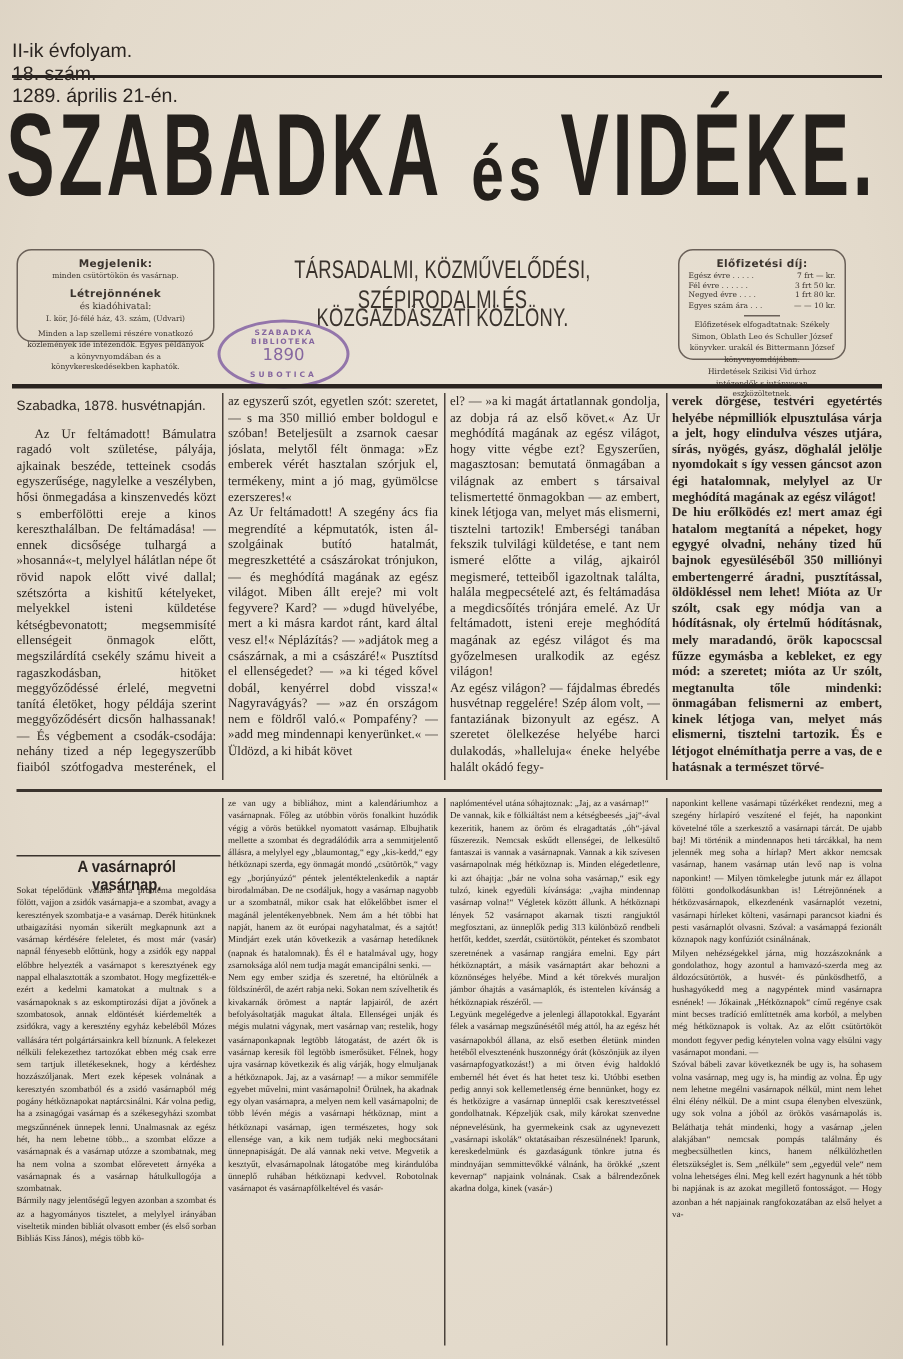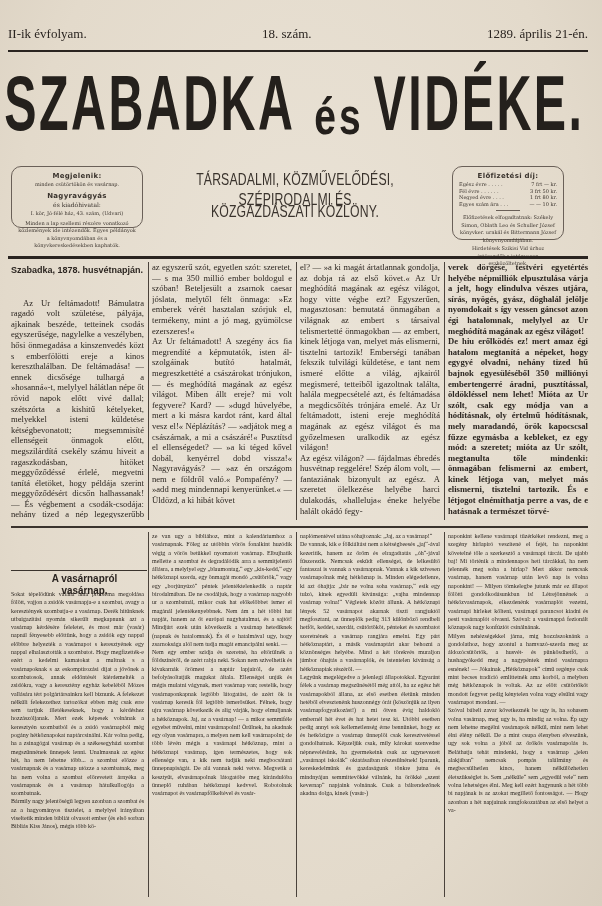--- a/index.html
+++ b/index.html
@@ -8,21 +8,21 @@
     background: #e6ded2;
     font-family: "DejaVu Serif", serif;
     color: #2b2520;
     position: relative;
   }
   .page { position: absolute; left: 0; top: 0; width: 602px; height: 906px;
     background: radial-gradient(ellipse at 50% 40%, #ebe4d8 0%, #e3dacb 70%, #d9cfbf 100%); }
 
   .masthead-line { position: absolute; left: 8px; right: 14px; top: 26px; height: 22px;
     display: flex; justify-content: space-between; align-items: baseline;
-    font-family: Liberation Serif, serif; font-size: 13px; color: #2a2420; }
+    font-family: Liberation Sans, sans-serif; font-size: 13px; color: #2a2420; flex-direction: column; }
   .masthead-line span { white-space: nowrap; }
   .rule-thick { position: absolute; left: 8px; right: 14px; height: 2px; background: #2a2420; }
 
   .title { position: absolute; left: 22px; top: 62px; width: 560px; height: 80px;
     font-family: "Liberation Sans", sans-serif; font-weight: bold; color: #24201c;
     display: flex; align-items: flex-end; justify-content: center; gap: 10px; letter-spacing: 4px; }
   .title .big { font-size: 78px; line-height: 78px; transform: scaleX(0.62); transform-origin: center; display: inline-block; }
   .title .small { font-size: 52px; line-height: 52px; transform: scaleX(0.75); display: inline-block; margin: 0 -18px; }
   .title .t1 { margin-right: -70px; margin-left: -40px; }
   .title .t2 { margin-left: -55px; }
@@ -43,21 +43,21 @@
 
   .stamp { position: absolute; left: 145px; top: 213px; width: 88px; height: 46px;
     border: 2px solid #8a6aa6; border-radius: 50%; color: #7b5a9a; text-align: center; opacity: 0.9; }
   .stamp .arc-top { font-family: "DejaVu Sans", sans-serif; font-size: 5px; font-weight: bold; position: absolute; top: 4px; left: 0; right: 0; letter-spacing: 1px; }
   .stamp .year { font-family: "DejaVu Sans", sans-serif; font-size: 11px; position: absolute; top: 15px; left: 0; right: 0; }
   .stamp .arc-bot { font-family: "DejaVu Sans", sans-serif; font-size: 5px; font-weight: bold; position: absolute; bottom: 4px; left: 0; right: 0; letter-spacing: 2px; }
 
   .col { position: absolute; font-family: "Liberation Serif", serif; font-size: 8.6px; line-height: 10.6px;
     text-align: justify; color: #2c2621; overflow: hidden; }
   .col p { text-indent: 12px; }
-  .col .heading { font-family: "Liberation Sans", sans-serif; font-weight: bold; font-size: 9px; text-indent: 0; margin-bottom: 22px; }
+  .col .heading { font-family: "Liberation Sans", sans-serif; font-weight: normal; font-size: 9px; text-indent: 0; margin-bottom: 8px; }
   .vrule { position: absolute; width: 1px; background: #4a423b; }
 
   .col.small { font-size: 6px; line-height: 8.3px; }
 
   .tarca-title { position: absolute; left: 34px; top: 538px; font-family: "DejaVu Serif", serif; font-size: 28px;
     font-weight: bold; color: #e6ded2; -webkit-text-stroke: 1px #2a2420; letter-spacing: 3px;
     text-shadow: 1.5px 1.5px 0 #2a2420; }
   .tarca-sub { position: absolute; left: 22px; top: 572px; width: 125px; text-align: center;
     font-family: "Liberation Sans", sans-serif; font-weight: bold; font-size: 11px; color: #2a2420; transform: scaleX(0.9); }
   .hrule { position: absolute; height: 1px; background: #3a332d; }
@@ -76,29 +76,34 @@
 
   <div class="title">
     <span class="big t1">SZABADKA</span>
     <span class="small">és</span>
     <span class="big t2">VIDÉKE.</span>
   </div>
 
   <div class="box left">
     <div class="head">Megjelenik:</div>
     <div class="line">minden csütörtökön és vasárnap.</div>
-    <div class="head" style="margin-top:2px;">Nagyravágyás</div>
+    <div class="head" style="margin-top:2px;">Létrejönnének</div>
     <div class="line" style="font-size:6px;">és kiadóhivatal:</div>
     <div class="line" style="margin-top:2px;">I. kör, Jó-félé ház, 43. szám, (Udvari)</div>
     <div class="line" style="margin-top:2px;">Minden a lap szellemi részére vonatkozó közlemények ide intézendők. Egyes példányok a könyvnyomdában és a könyvkereskedésekben kaphatók.</div>
   </div>
 
   <div class="subtitle s1">TÁRSADALMI, KÖZMŰVELŐDÉSI, SZÉPIRODALMI ÉS</div>
   <div class="subtitle s2">KÖZGAZDÁSZATI KÖZLÖNY.</div>
 
+  <div class="stamp">
+    <div class="arc-top">SZABADKA BIBLIOTEKA</div>
+    <div class="year">1890</div>
+    <div class="arc-bot">SUBOTICA</div>
+  </div>
 
   <div class="box right">
     <div class="head">Előfizetési díj:</div>
     <div>
       <div class="price-row">
           <span>Egész évre . . . . .</span>
           <span>7 frt — kr.</span>
         </div>
       <div class="price-row">
           <span>Fél évre . . . . . .</span>

